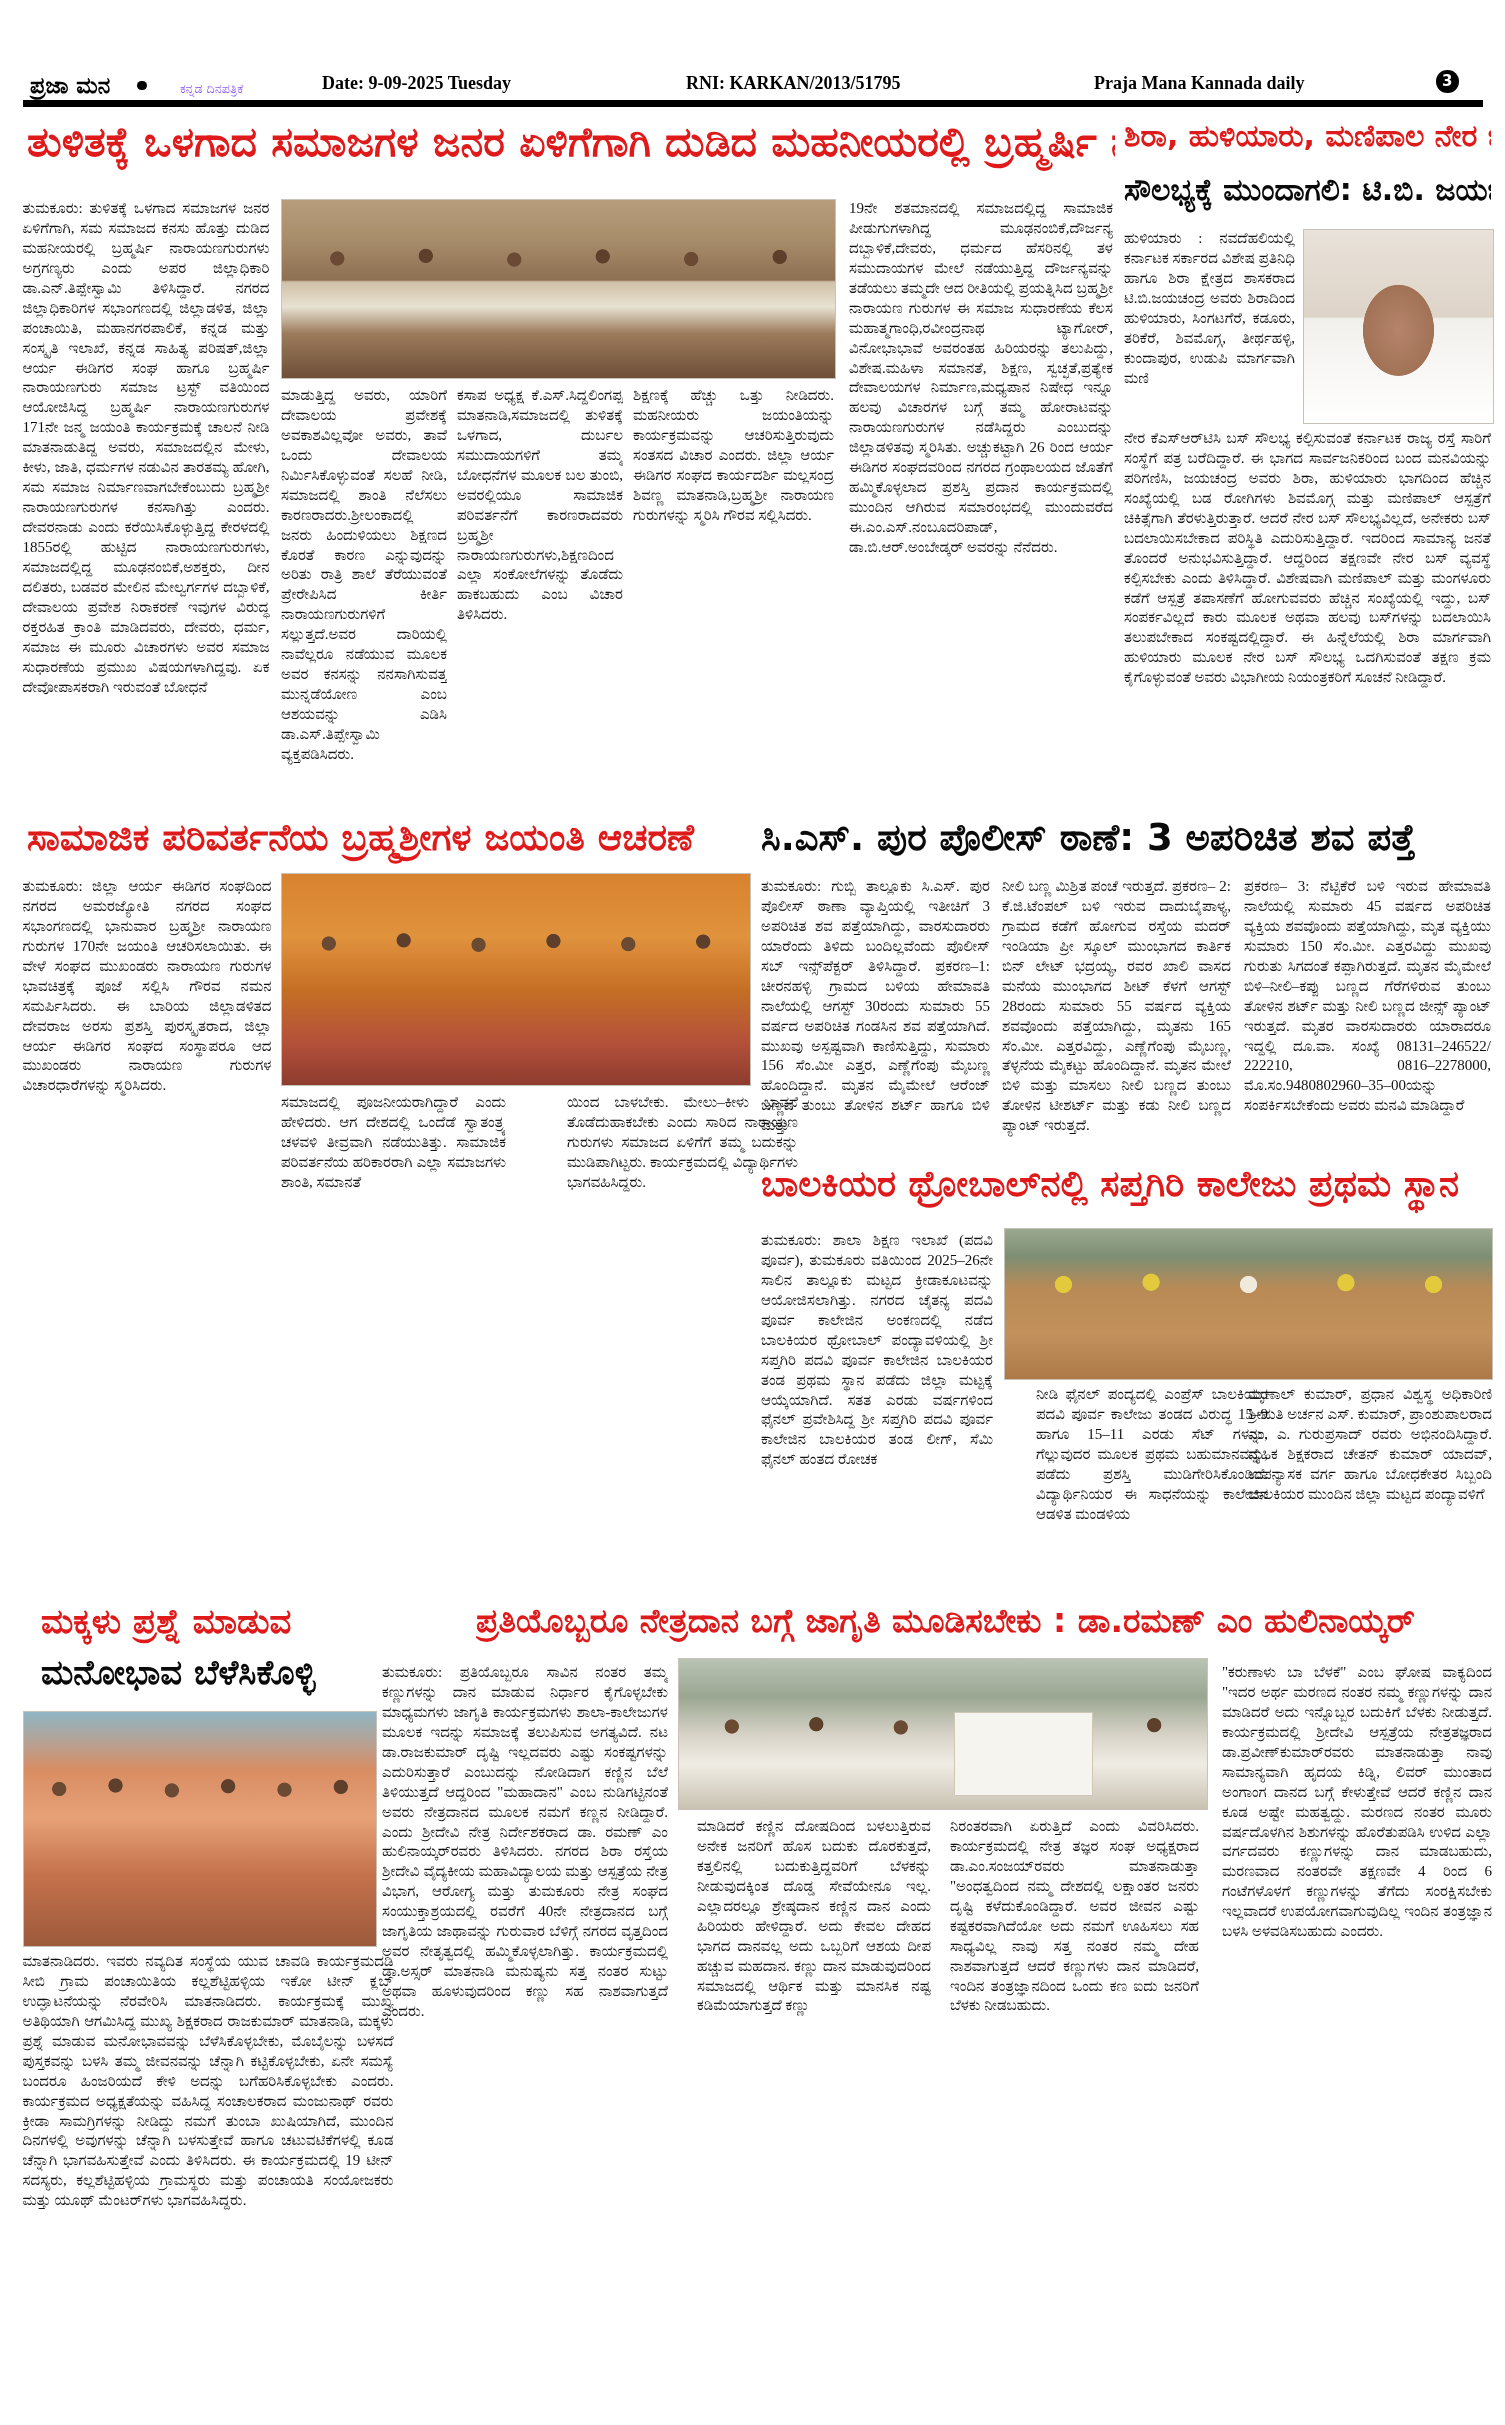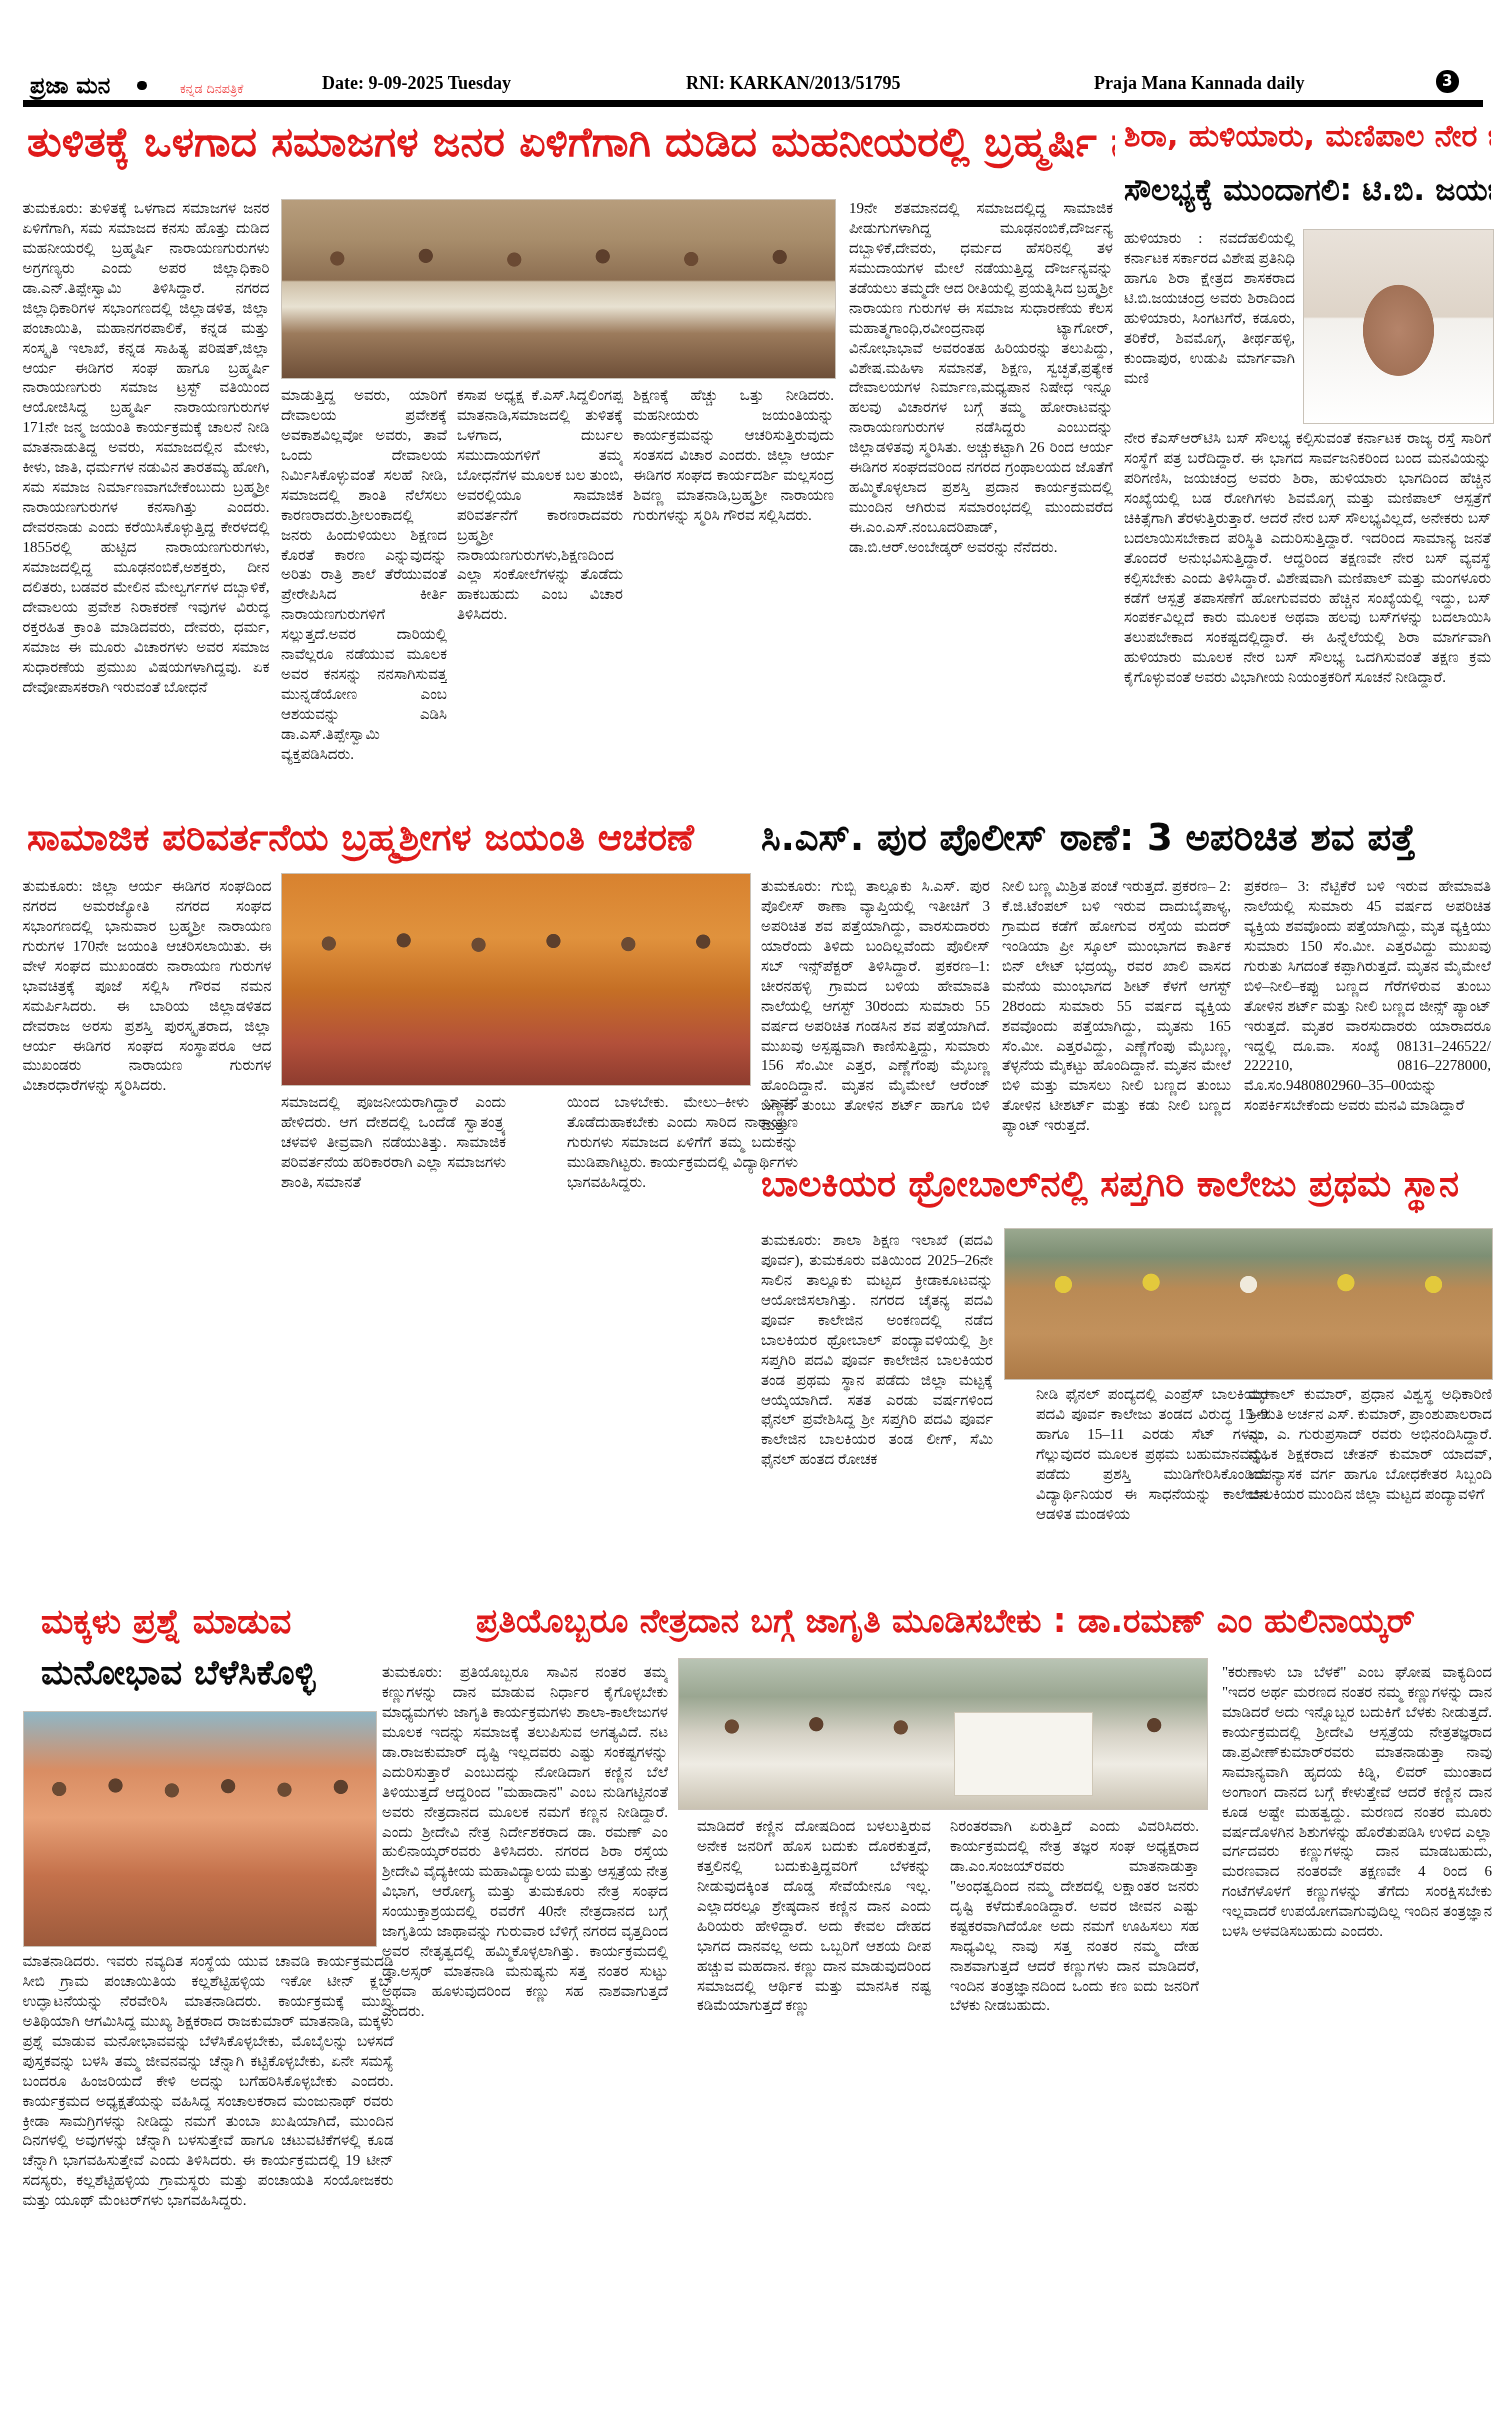--- a/index.html
+++ b/index.html
@@ -1,21 +1,21 @@
 <!DOCTYPE html>
 <html style="font-size:12px"><head>
 <meta charset="utf-8">
 <style>
   html,body{margin:0;padding:0;background:#777;}
   #page{position:relative;width:1505px;height:2426px;background:#ffffff;
         font-family:"Liberation Serif","DejaVu Serif",serif;color:#111;overflow:hidden;}
   .abs{position:absolute;}
   
   .hdr-logo{font-family:"DejaVu Sans",sans-serif;font-weight:bold;font-size:22.5px;color:#000;}
-  .hdr-logo-sub{font-family:"DejaVu Sans",sans-serif;font-size:12.7px;color:#ef4444;margin-left:6px;}
+  .hdr-logo-sub{font-family:"DejaVu Sans",sans-serif;font-size:12.7px;color:#8b5cf6;margin-left:6px;}
   .hdr-item{font-family:"Liberation Serif",serif;font-weight:bold;font-size:18px;color:#000;white-space:nowrap;}
   .page-circle{width:22.5px;height:22.5px;border-radius:50%;background:#000;color:#fff;text-align:center;
                line-height:22.5px;font-size:15px;font-weight:bold;font-family:"DejaVu Sans",sans-serif;}
   .rule{background:#000;}
   
   .hl{font-family:"DejaVu Sans",sans-serif;font-weight:bold;white-space:nowrap;overflow:hidden;letter-spacing:0px;}
   .hl.red{color:#df1a1a;}
   .hl.black{color:#0a0a0a;}
   
   .col{font-size:15px;line-height:1.33;text-align:justify;overflow:hidden;

